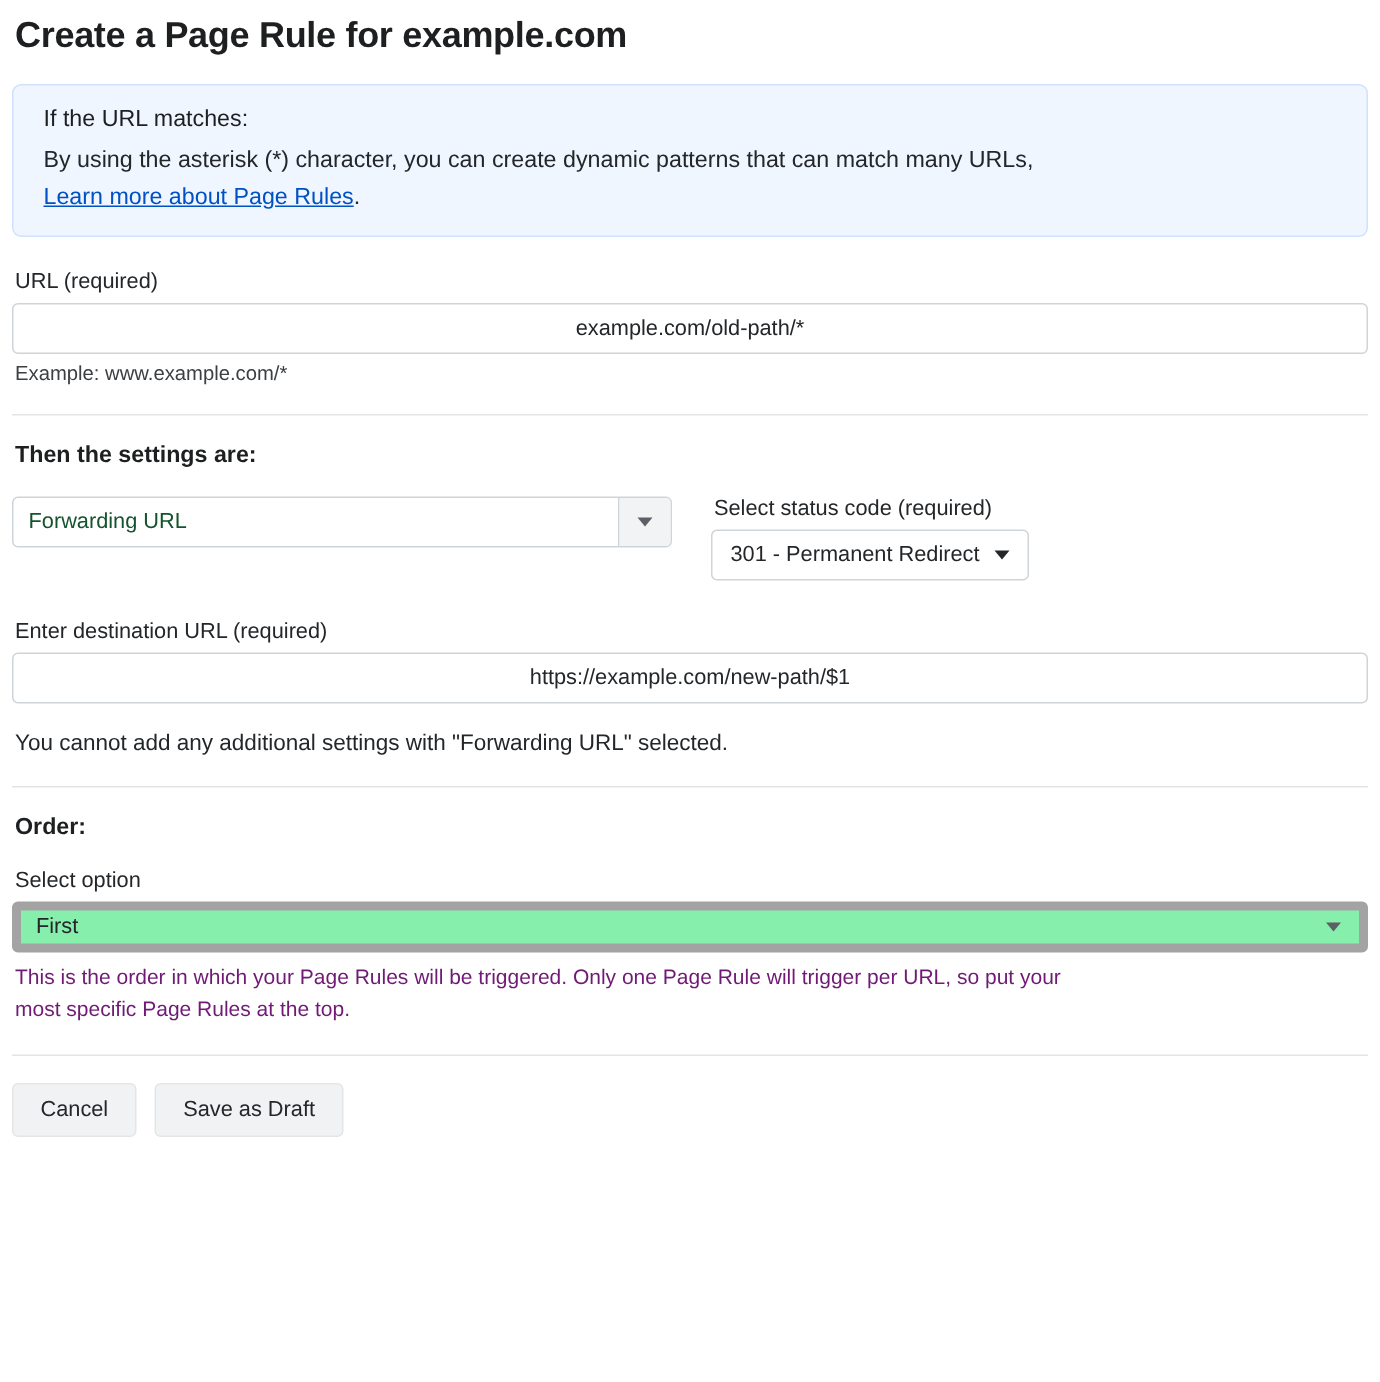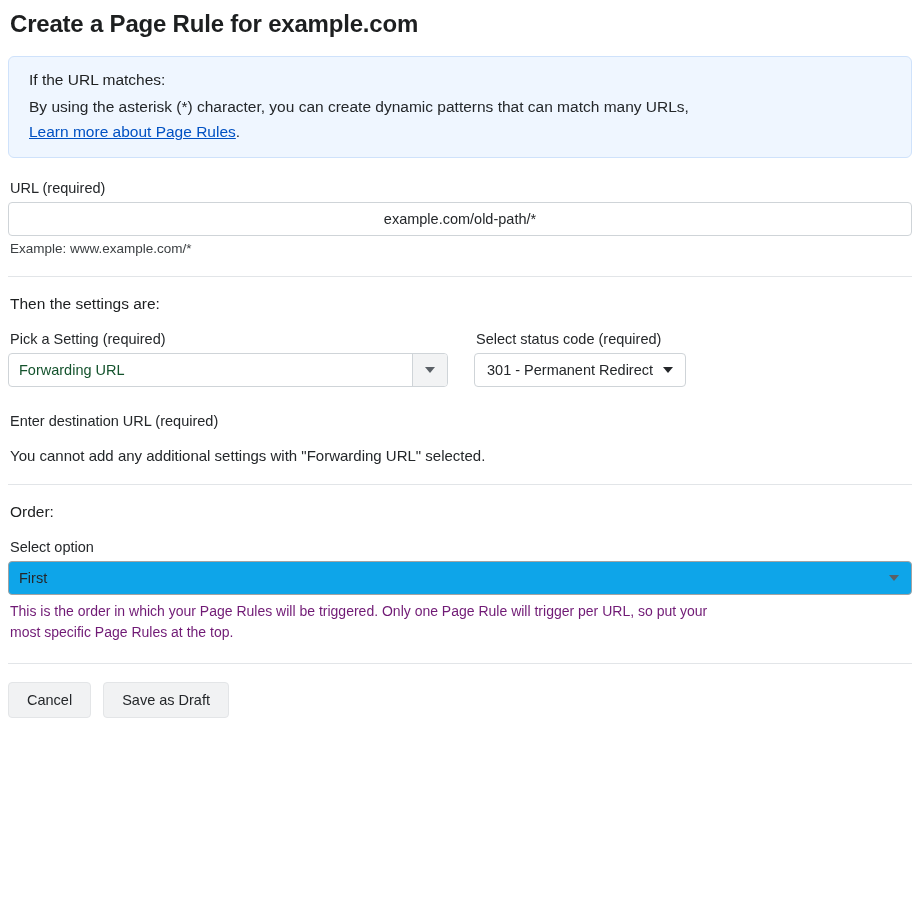--- a/index.html
+++ b/index.html
@@ -78,21 +78,21 @@
     color: #3c4043;
     margin: 5px 0 0 2px;
   }
   .divider {
     border: none;
     border-top: 1px solid #e2e5e8;
     margin: 20px 0 18px 0;
   }
   .section-title {
     font-size: 15.5px;
-    font-weight: normal;
+    font-weight: bold;
     color: #1d1f20;
     margin: 0 0 18px 2px;
   }
   .row {
     display: flex;
     align-items: flex-start;
     gap: 26px;
   }
   .col-setting {
     width: 440px;
@@ -160,23 +160,23 @@
   }
   .note {
     font-size: 15px;
     color: #24272a;
     margin: 18px 0 0 2px;
   }
   .select-wide {
     position: relative;
     width: 100%;
     height: 34px;
-    border: 1px solid #a3a3a3;
-    border-radius: 4px;
-    background: #0ea5e9;
+    border: 6px solid #a3a3a3;
+    border-radius: 4px;
+    background: #86efac;
     box-sizing: border-box;
     display: flex;
     align-items: center;
   }
   .select-wide .value {
     padding-left: 10px;
     font-size: 14.5px;
     color: #24272a;
   }
   .select-wide .caret-right {
@@ -234,40 +234,40 @@
   <div class="field-label">URL (required)</div>
   <input class="text-input" type="text" value="example.com/old-path/*" style="">
   <div class="hint">Example: www.example.com/*</div>
 
   <hr class="divider">
 
   <div class="section-title">Then the settings are:</div>
 
   <div class="row">
     <div class="col-setting">
-      <div class="field-label">Pick a Setting (required)</div>
       <div class="select-big">
         <span class="value">Forwarding URL</span>
         <span class="arrow-box">
             <span class="caret"></span>
           </span>
       </div>
     </div>
     <div class="col-status">
       <div class="field-label">Select status code (required)</div>
       <div class="select-small">
         <span class="value">301 - Permanent Redirect</span>
         <span class="caret-sm"></span>
       </div>
     </div>
   </div>
 
   <div style="height:26px"></div>
 
   <div class="field-label">Enter destination URL (required)</div>
+  <input class="text-input" type="text" value="https://example.com/new-path/$1" style="">
 
   <div class="note">You cannot add any additional settings with "Forwarding URL" selected.</div>
 
   <hr class="divider">
 
   <div class="section-title">Order:</div>
 
   <div class="field-label">Select option</div>
   <div class="select-wide">
     <span class="value">First</span>

